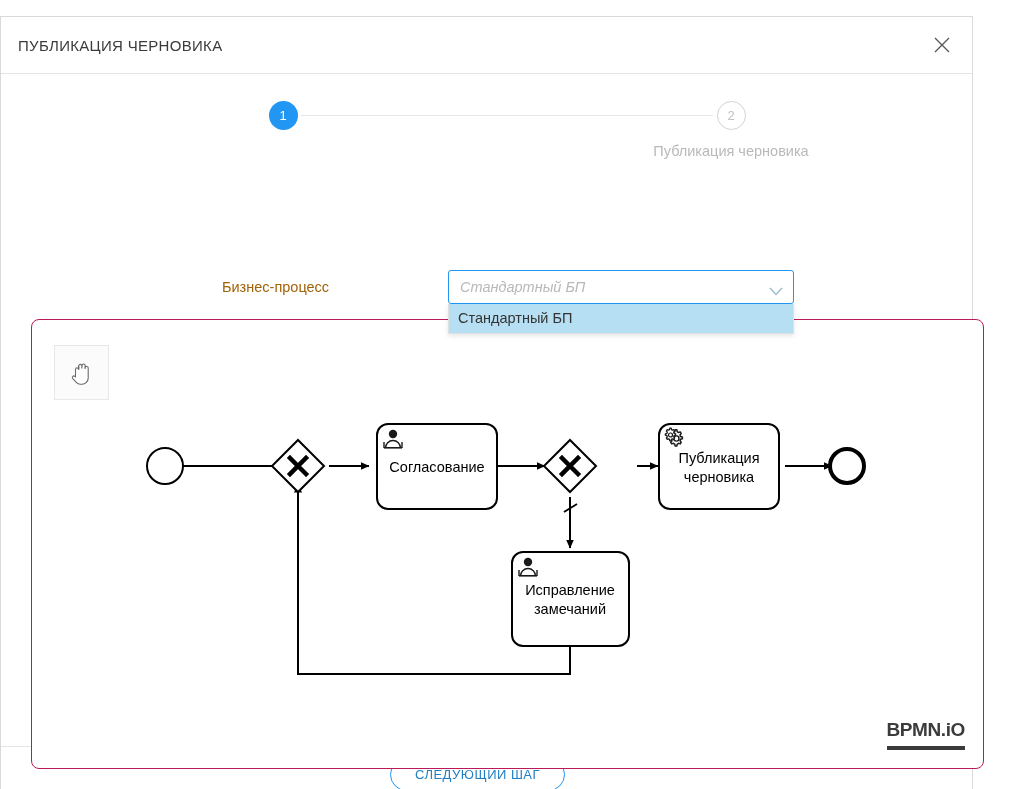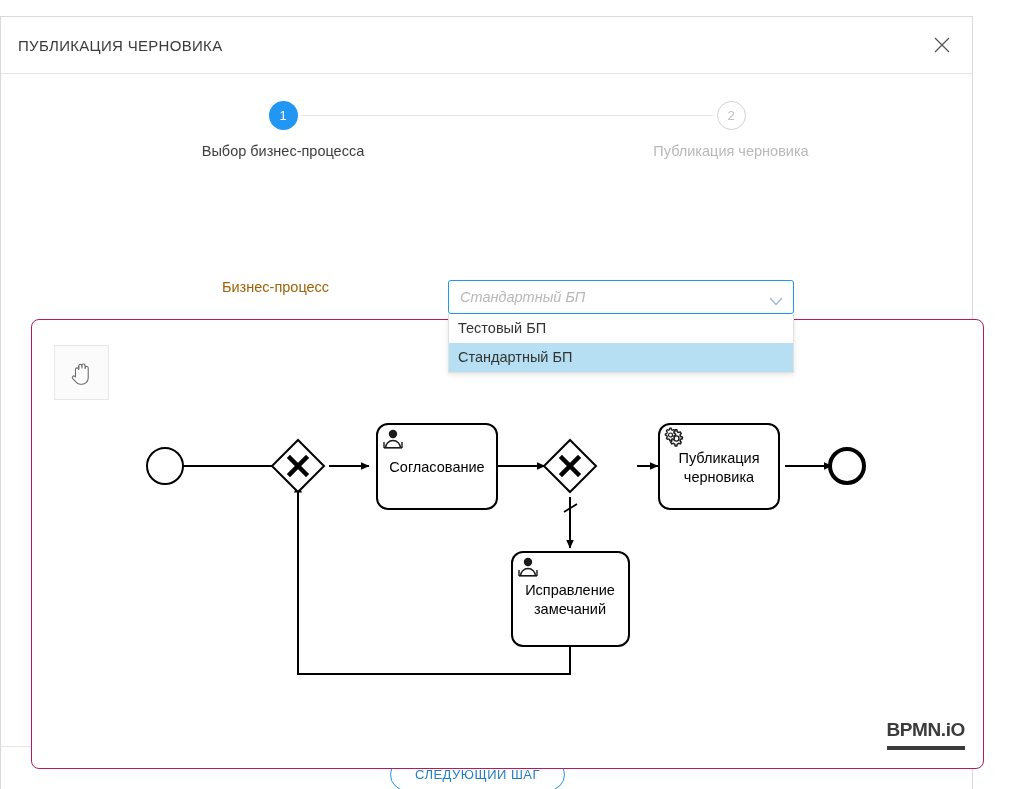--- a/index.html
+++ b/index.html
@@ -126,21 +126,20 @@
     left: 221px;
     top: 9px;
     font-size: 14.5px;
     color: #a16207;
   }
   .select-wrap {
     position: absolute;
     left: 447px;
     top: 0px;
     width: 346px;
-    margin-top: 10px;
   }
   .select-box {
     position: relative;
     height: 34px;
     border: 1px solid #2196f3;
     border-radius: 3px;
     background: #ffffff;
     box-sizing: border-box;
     display: flex;
     align-items: center;
@@ -267,21 +266,20 @@
     </div>
   </div>
 
   <div class="dialog-body">
 
     <div class="stepper">
       <div class="step-line"></div>
 
       <div class="step step-1">
         <div class="step-circle active">1</div>
-        <div class="step-label">Выбор бизнес-процесса</div>
       </div>
 
       <div class="step step-2">
         <div class="step-circle inactive">2</div>
         <div class="step-label muted">Публикация черновика</div>
       </div>
     </div>
 
     <div class="field-row">
       <div class="field-label">Бизнес-процесс</div>
@@ -290,21 +288,20 @@
         <div class="select-box">
           <span class="select-value">Стандартный БП</span>
           <span class="select-caret">
             <svg width="14" height="9" viewBox="0 0 14 9">
               <path d="M1 1 L7 7.5 L13 1" stroke="#9ab9cf" stroke-width="1.3" fill="none"></path>
             </svg>
           </span>
         </div>
 
         <div class="select-menu">
-          <div class="select-option">Тестовый БП</div>
           <div class="select-option highlighted">Стандартный БП</div>
         </div>
       </div>
     </div>
 
     <div class="canvas-panel">
 
       <div class="hand-tool">
         <svg width="30" height="32" viewBox="0 0 30 32">
           <path d="M8.5 20 L8.5 12.5 a1.6 1.6 0 0 1 3.2 0 L11.7 9 a1.6 1.6 0 0 1 3.2 0 L14.9 8.6 a1.6 1.6 0 0 1 3.2 0 L18.1 10.5 a1.6 1.6 0 0 1 3.1 0.3 L21.2 21 a6.2 6.2 0 0 1 -6.2 6.2 L13.2 27.2 a5 5 0 0 1 -3.6 -1.6 L5.6 21.3 a1.5 1.5 0 0 1 2.2 -2 Z" fill="#ffffff" stroke="#6b6b6b" stroke-width="1.1" stroke-linejoin="round"></path>

